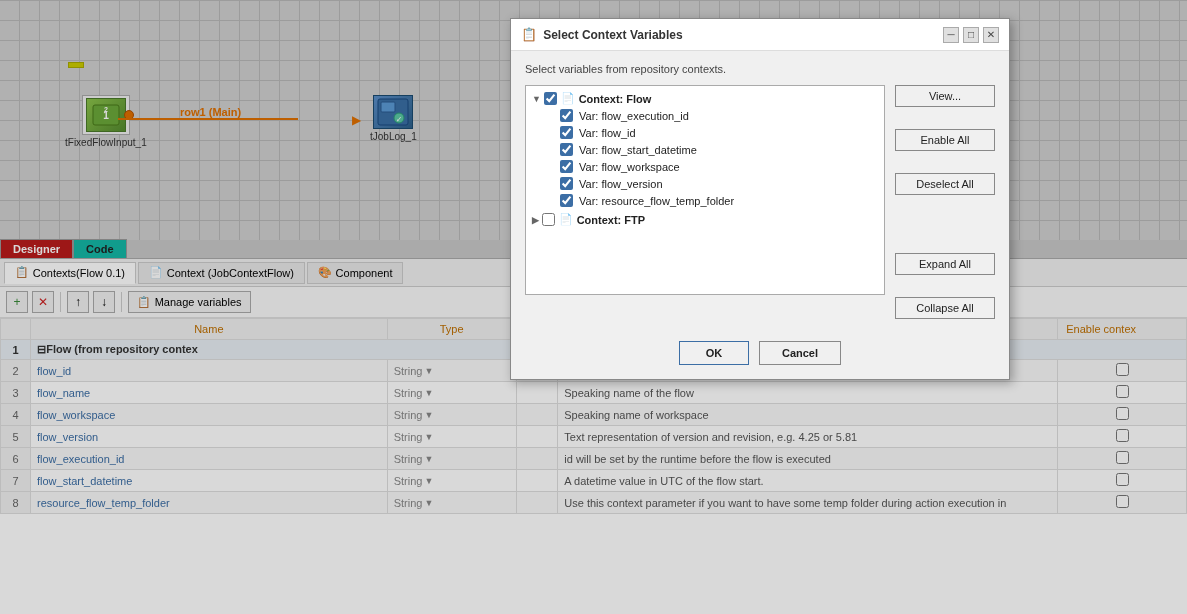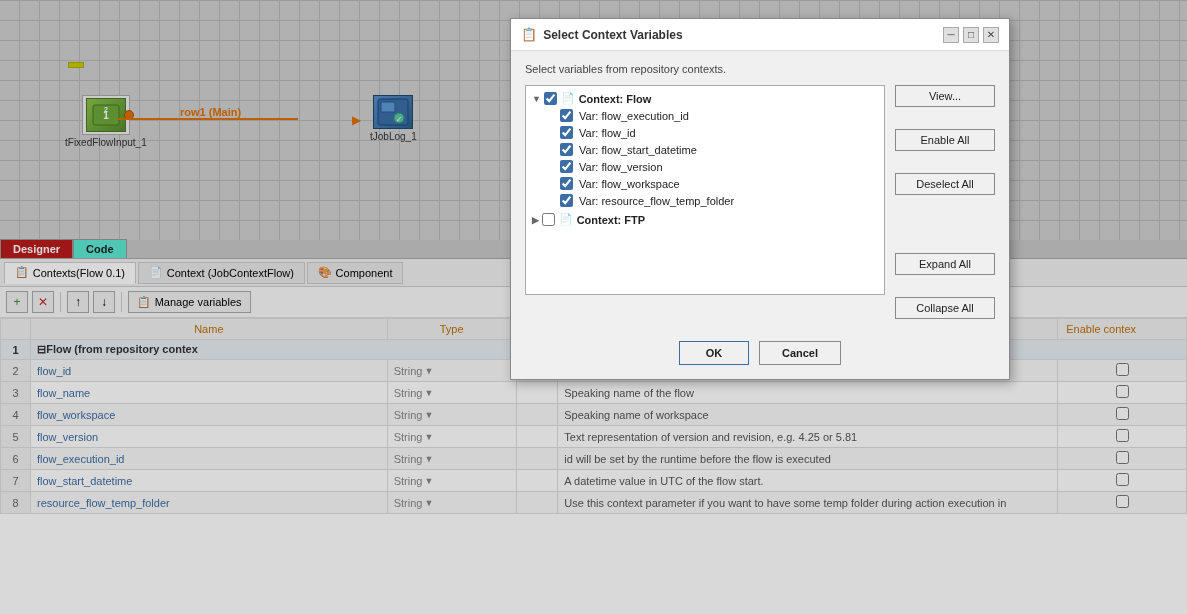--- a/index.html
+++ b/index.html
@@ -52,21 +52,21 @@
       cursor: pointer;
       border-top: 1px solid #999;
       border-left: 1px solid #999;
       border-right: 1px solid #999;
     }
     .designer-tab.active {
       background: #b91c1c;
       color: white;
     }
     .designer-tab.inactive {
-      background: #5eead4;
+      background: #14b8a6;
       color: #222;
     }
 
     
     .bottom-panel {
       position: absolute;
       top: 258px; left: 0;
       width: 1187px;
       height: 356px;
       background: white;
@@ -671,25 +671,25 @@
               <div class="tree-child">
       <input type="checkbox" class="tree-child-check" checked="" style="">
       <span>Var: flow_id</span>
     </div>
               <div class="tree-child">
       <input type="checkbox" class="tree-child-check" checked="" style="">
       <span>Var: flow_start_datetime</span>
     </div>
               <div class="tree-child">
       <input type="checkbox" class="tree-child-check" checked="" style="">
-      <span>Var: flow_version</span>
+      <span>Var: flow_workspace</span>
     </div>
               <div class="tree-child">
       <input type="checkbox" class="tree-child-check" checked="" style="">
-      <span>Var: flow_workspace</span>
+      <span>Var: flow_version</span>
     </div>
               <div class="tree-child">
       <input type="checkbox" class="tree-child-check" checked="" style="">
       <span>Var: resource_flow_temp_folder</span>
     </div>
             </div>
         </div>
 
         <div class="tree-group">
           <div class="tree-parent">

